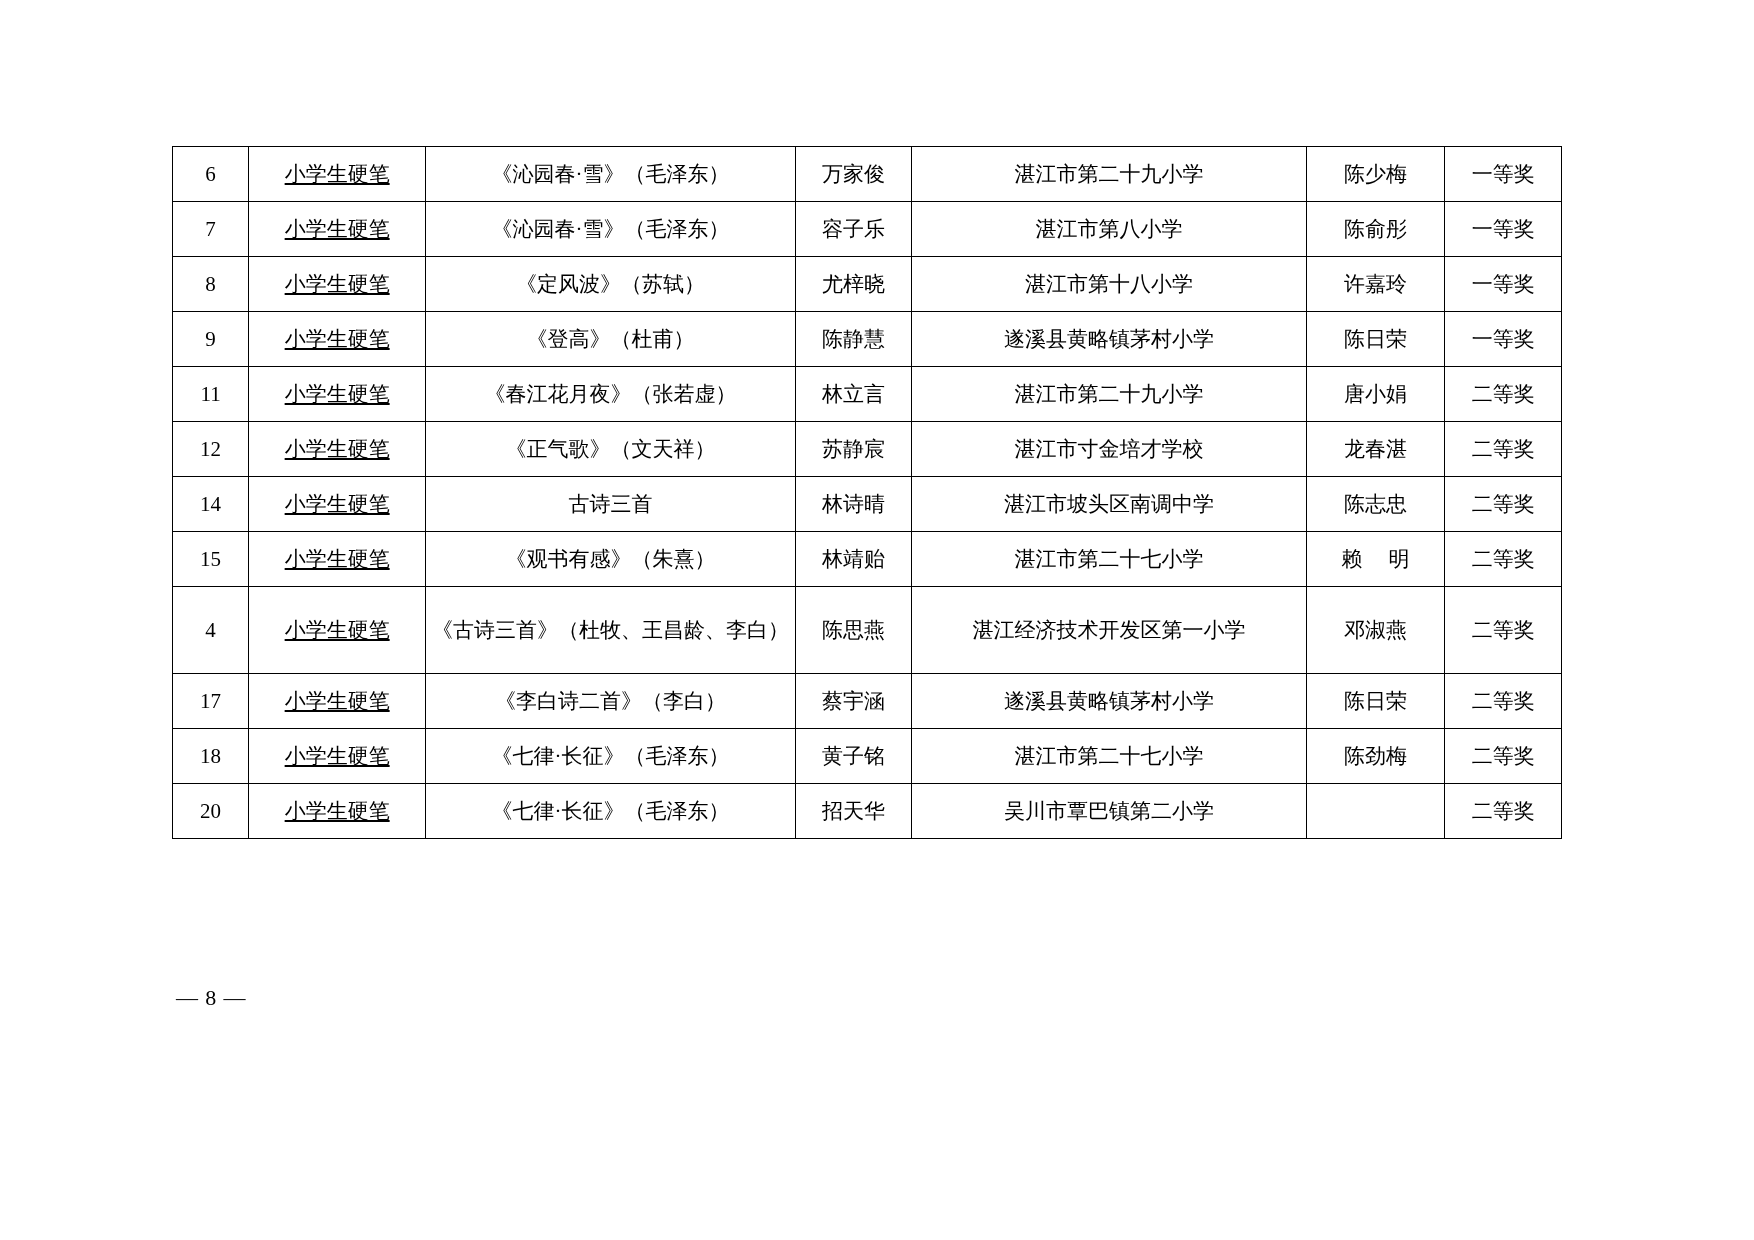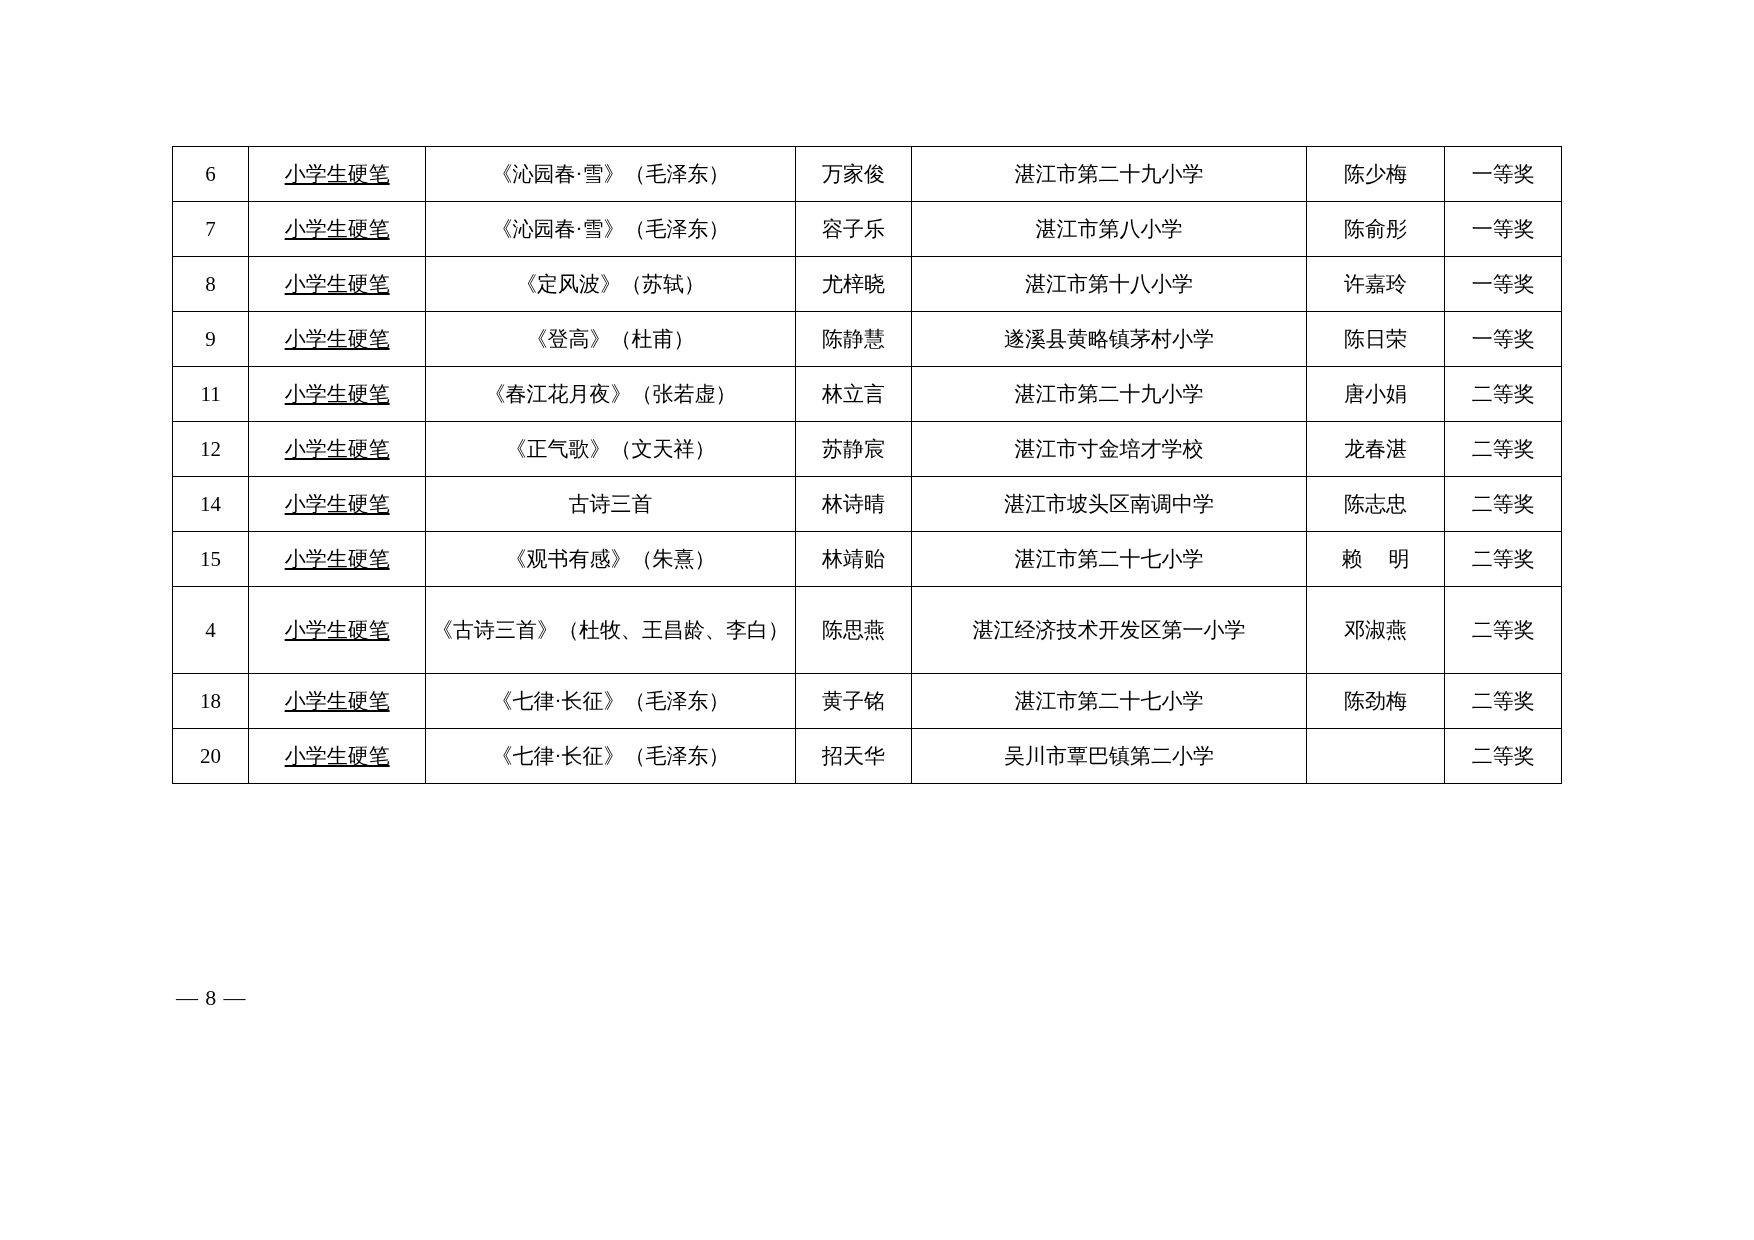--- a/index.html
+++ b/index.html
@@ -167,20 +167,29 @@
           <tr class="row-tall">
             <td class="no">4</td>
             <td class="cat">小学生硬笔</td>
             <td class="work">《古诗三首》（杜牧、王昌龄、李白）</td>
             <td class="student">陈思燕</td>
             <td class="school">湛江经济技术开发区第一小学</td>
             <td class="teacher">邓淑燕</td>
             <td class="prize">二等奖</td>
           </tr>
           <tr class="row-normal">
+            <td class="no">17</td>
+            <td class="cat">小学生硬笔</td>
+            <td class="work">《李白诗二首》（李白）</td>
+            <td class="student">蔡宇涵</td>
+            <td class="school">遂溪县黄略镇茅村小学</td>
+            <td class="teacher">陈日荣</td>
+            <td class="prize">二等奖</td>
+          </tr>
+          <tr class="row-normal">
             <td class="no">18</td>
             <td class="cat">小学生硬笔</td>
             <td class="work">《七律·长征》（毛泽东）</td>
             <td class="student">黄子铭</td>
             <td class="school">湛江市第二十七小学</td>
             <td class="teacher">陈劲梅</td>
             <td class="prize">二等奖</td>
           </tr>
           <tr class="row-normal">
             <td class="no">20</td>

